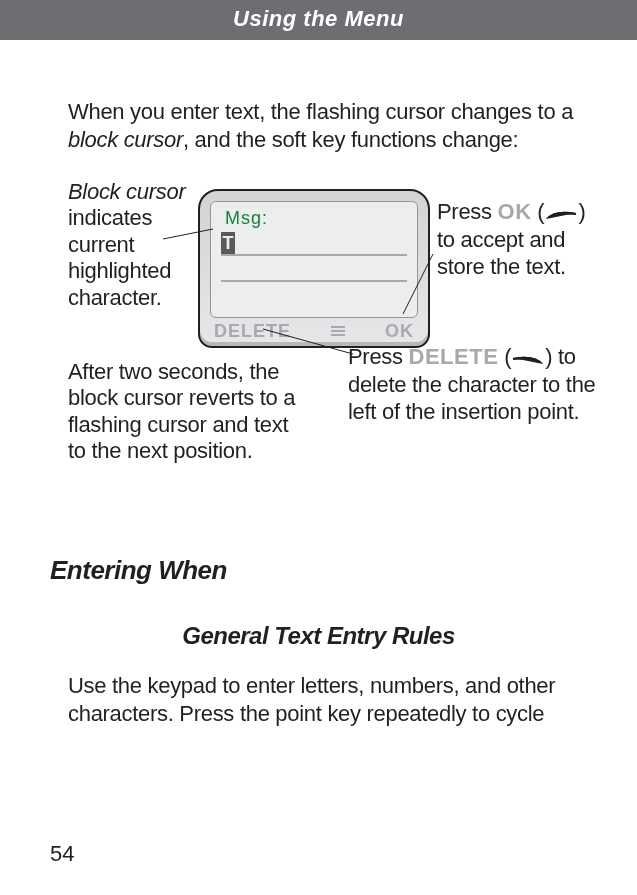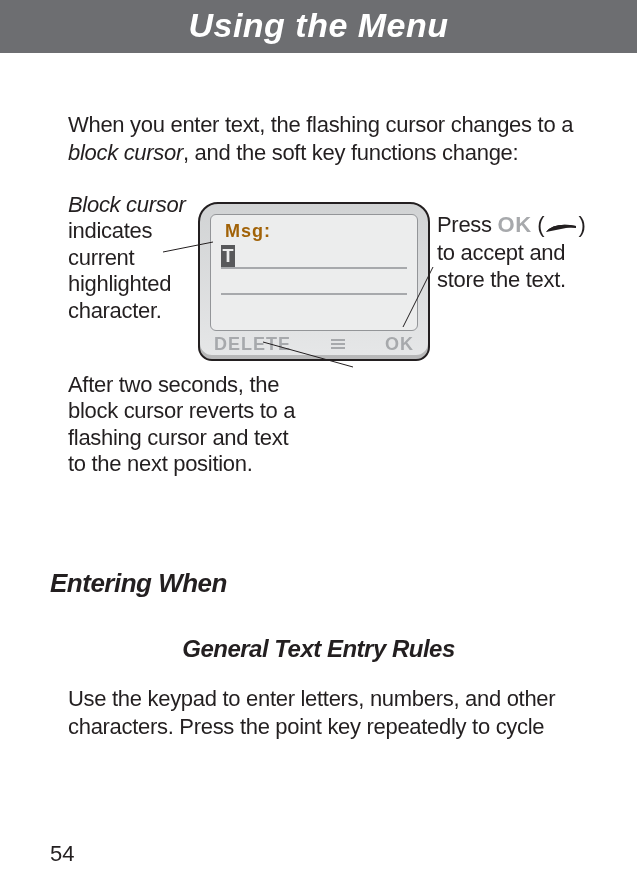--- a/index.html
+++ b/index.html
@@ -11,21 +11,21 @@
     color: #231f20;
     background: #fff;
     position: relative;
   }
   .header {
     background: #6d6e71;
     color: #fff;
     font-style: italic;
     font-weight: bold;
     text-align: center;
-    font-size: 34px;
+    font-size: 22px;
     padding: 6px 0 8px 0;
     letter-spacing: 0.5px;
   }
   .content {
     padding: 36px 50px 0 68px;
   }
   .intro {
     font-size: 22px;
     line-height: 1.25;
     letter-spacing: -0.3px;
@@ -63,22 +63,22 @@
     position: absolute;
     left: 10px; right: 10px; top: 10px; bottom: 28px;
     background: #eceded;
     border: 1px solid #939598;
     border-radius: 6px;
   }
   .msg-label {
     position: absolute;
     left: 14px; top: 6px;
     font-family: "Arial Narrow", Arial, sans-serif;
-    font-weight: bold;
-    color: #a16207;
+    font-weight: normal;
+    color: #15803d;
     letter-spacing: 1px;
     font-size: 18px;
   }
   .block-cursor {
     position: absolute;
     left: 10px; top: 30px;
     width: 14px; height: 22px;
     background: #58595b;
     color: #eceded;
     font-family: "Arial Narrow", Arial, sans-serif;
@@ -179,20 +179,26 @@
             <path d="M2 12 Q 12 6 32 8 L32 6 Q 10 2 2 12 Z" fill="#231f20"></path>
           </svg></span><span>) to accept and store the text.</span>
     </div>
 
     <div class="callout cl-blockcursor">
       <span class="em">Block cursor</span><span> indicates current highlighted character.</span>
     </div>
 
     <div class="callout cl-after">After two seconds, the block cursor reverts to a flashing cursor and text to the next position.</div>
 
+    <div class="callout cl-delete">
+      <span>Press </span><span class="sk-code">DELETE</span><span> (</span><span class="key-icon"><svg width="34" height="14">
+            <path d="M32 12 Q 24 2 2 6" fill="#231f20"></path>
+            <path d="M32 12 Q 22 6 2 8 L2 6 Q 24 2 32 12 Z" fill="#231f20"></path>
+          </svg></span><span>) to delete the character to the left of the insertion point.</span>
+    </div>
 
     <div class="phone">
       <div class="phone-inner">
         <div class="msg-label">Msg:</div>
         <div class="block-cursor">T</div>
         <div class="line1"></div>
         <div class="line2"></div>
       </div>
       <div class="softrow">
         <span>DELETE</span>

